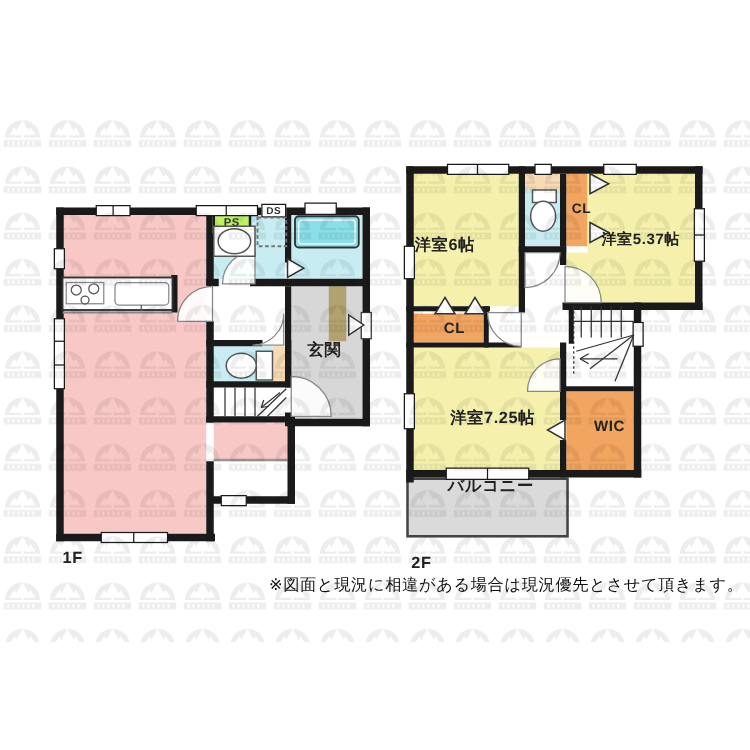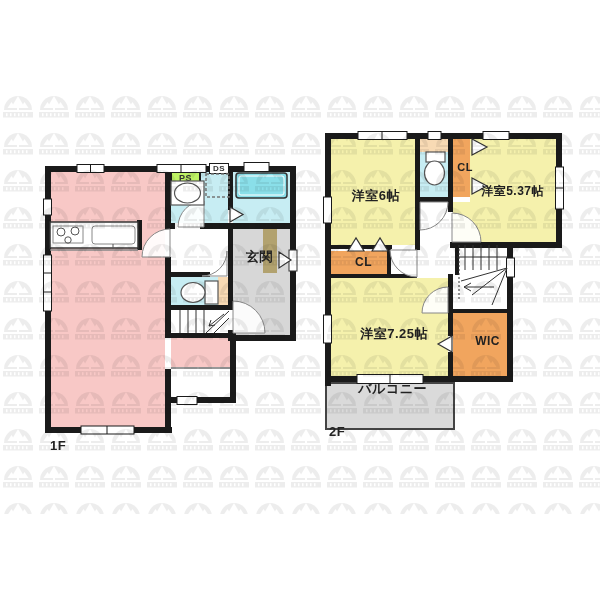--- a/index.html
+++ b/index.html
@@ -100,30 +100,31 @@
   <div class="abs wall" style="left:387px;top:245px;width:4px;height:33px"></div>
   <div class="abs wall" style="left:325px;top:274px;width:92px;height:4px"></div>
   <div class="abs wall" style="left:448px;top:139px;width:5px;height:58px"></div>
   <div class="abs wall" style="left:415px;top:197px;width:38px;height:5px"></div>
   <div class="abs wall" style="left:448px;top:197px;width:5px;height:15px"></div>
   <div class="abs wall" style="left:448px;top:274px;width:5px;height:62px"></div>
   <div class="abs wall" style="left:448px;top:352px;width:5px;height:30px"></div>
   <div class="abs wall" style="left:448px;top:309px;width:59px;height:4px"></div>
   <div class="abs wall" style="left:455px;top:245px;width:4px;height:30px"></div>
 
-  <div class="lbl" style="left:233px;top:248px;width:40px;font-size:13px">玄関</div>
+  <div class="lbl" style="left:233px;top:271px;width:40px;font-size:13px">玄関</div>
   <div class="lbl" style="left:50px;top:438px;font-size:13px;font-weight:700">1F</div>
-  <div class="lbl" style="left:344px;top:187px;width:56px;font-size:13px">洋室6帖</div>
+  <div class="lbl" style="left:324px;top:187px;width:56px;font-size:13px">洋室6帖</div>
   <div class="lbl" style="left:468px;top:183px;width:76px;font-size:12px">洋室5.37帖</div>
   <div class="lbl" style="left:451px;top:161px;width:22px;font-size:11px">CL</div>
   <div class="lbl" style="left:344px;top:255px;width:28px;font-size:12px">CL</div>
   <div class="lbl" style="left:352px;top:325px;width:76px;font-size:13px">洋室7.25帖</div>
   <div class="lbl" style="left:462px;top:334px;width:38px;font-size:12px">WIC</div>
   <div class="lbl" style="left:351px;top:380px;width:76px;font-size:13px">バルコニー</div>
-  <div class="lbl" style="left:329px;top:424px;font-size:13px;font-weight:700">2F</div>
+  <div class="lbl" style="left:329px;top:442px;font-size:13px;font-weight:700">2F</div>
+  <div class="lbl" style="left:0;top:459px;width:595px;font-size:13px;font-weight:500;color:#111">※図面と現況に相違がある場合は現況優先とさせて頂きます。</div>
 
   <svg id="overlay" width="600" height="600" viewBox="0 0 600 600">
 
     <g>
       <rect class="winrect" x="77" y="164.5" width="27" height="8"></rect>
         <line class="tick" x1="90.5" y1="164.5" x2="90.5" y2="172.5"></line>
       <rect class="winrect" x="157" y="164.5" width="49" height="8"></rect>
         <line class="tick" x1="181" y1="164.5" x2="181" y2="172.5"></line>
       <rect class="winrect" x="244" y="162.5" width="25" height="9"></rect>
       <rect class="winrect" x="43.5" y="199" width="8" height="16"></rect>

